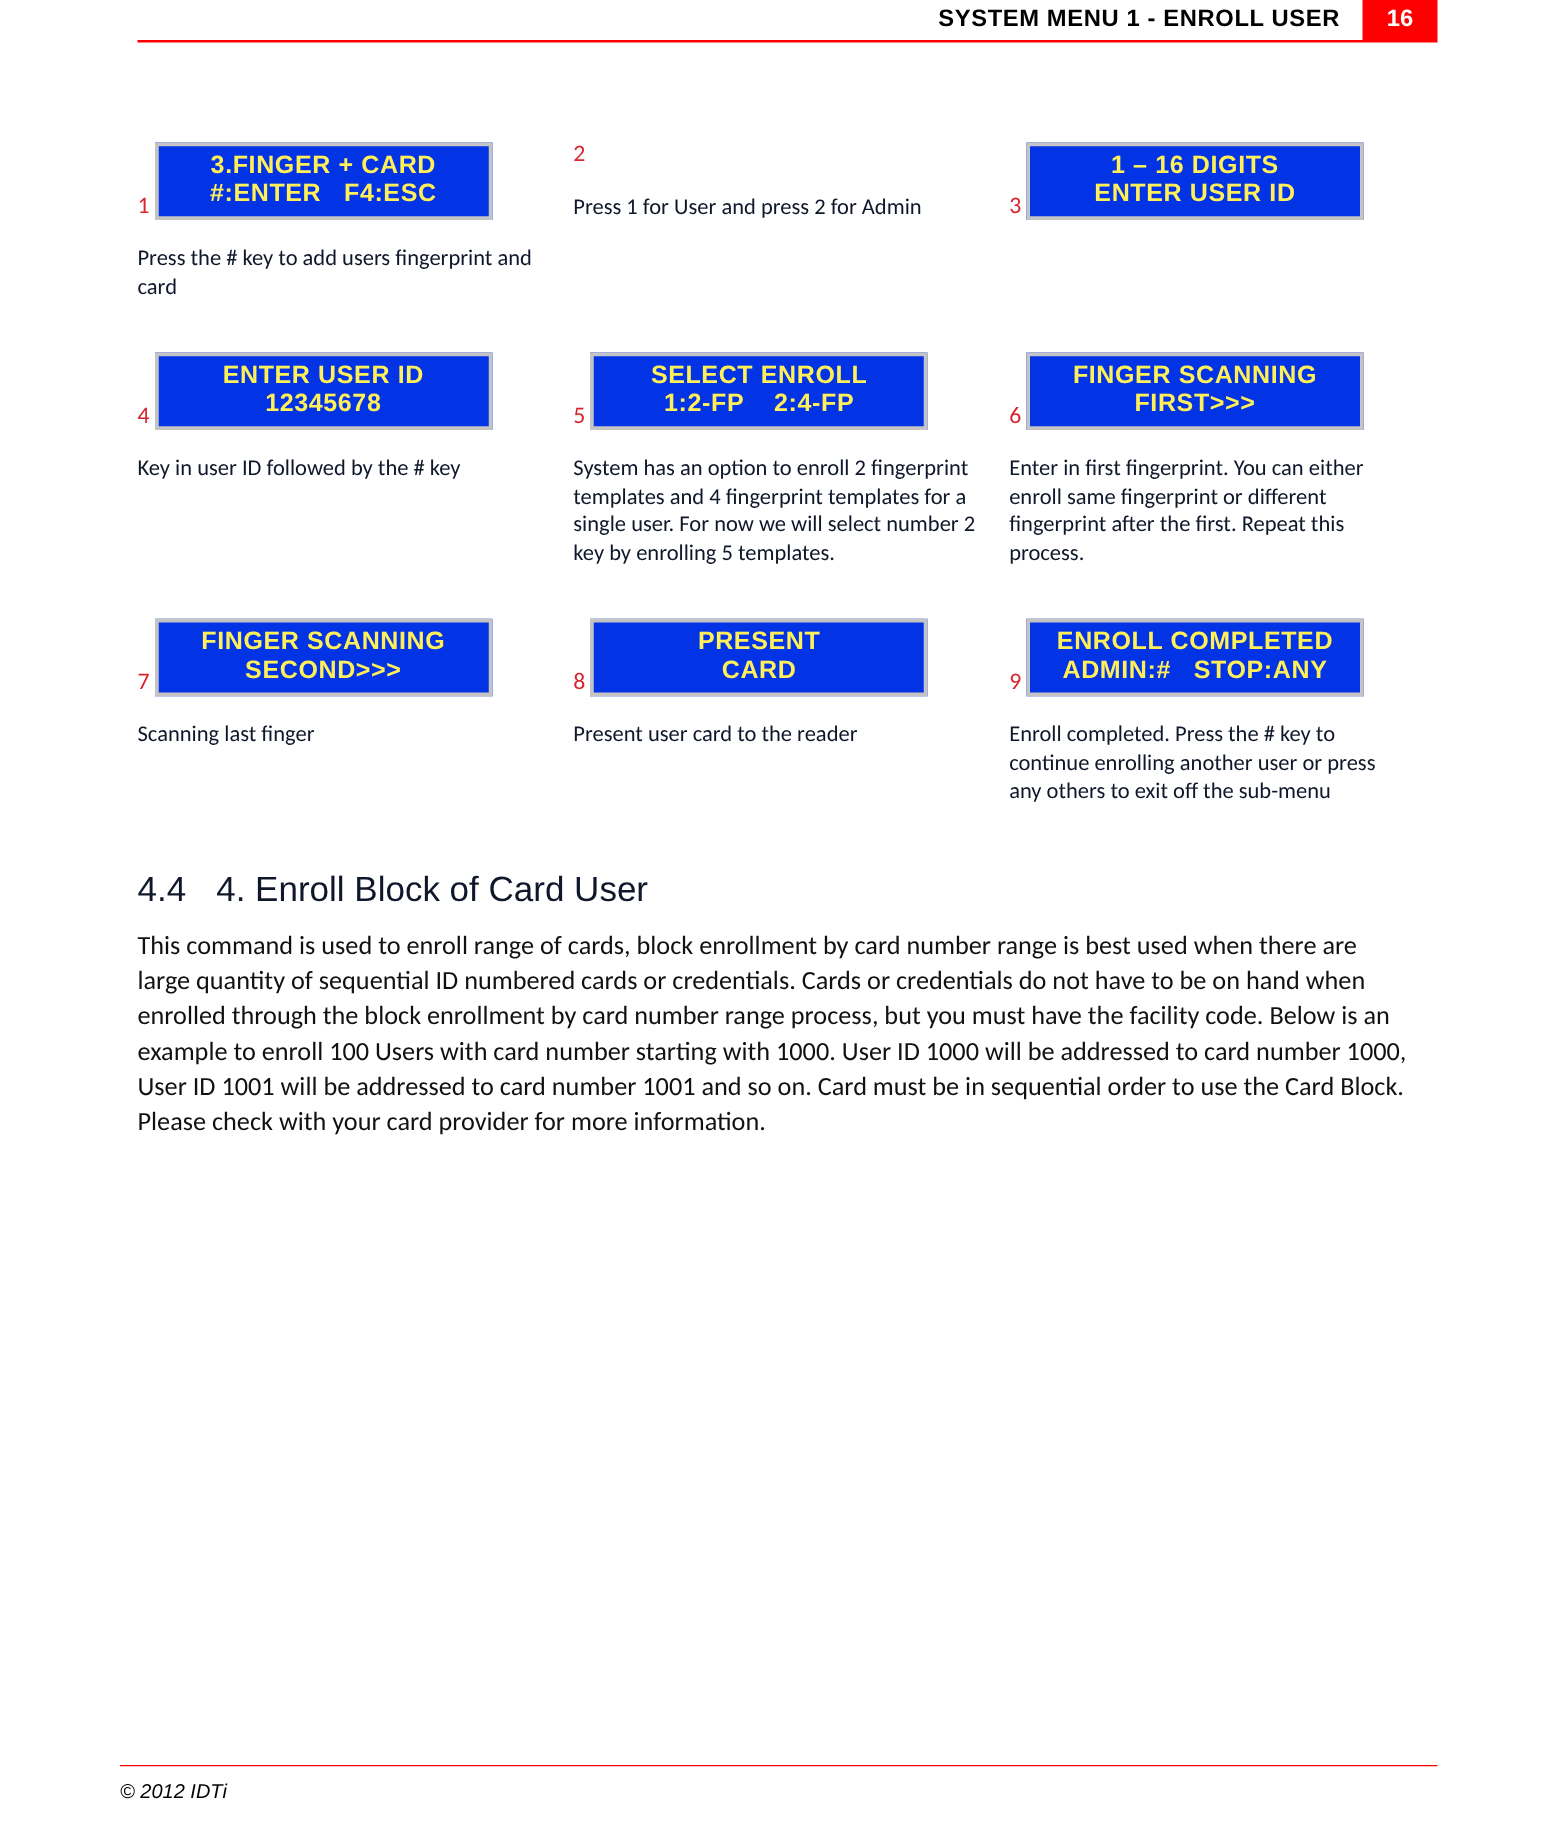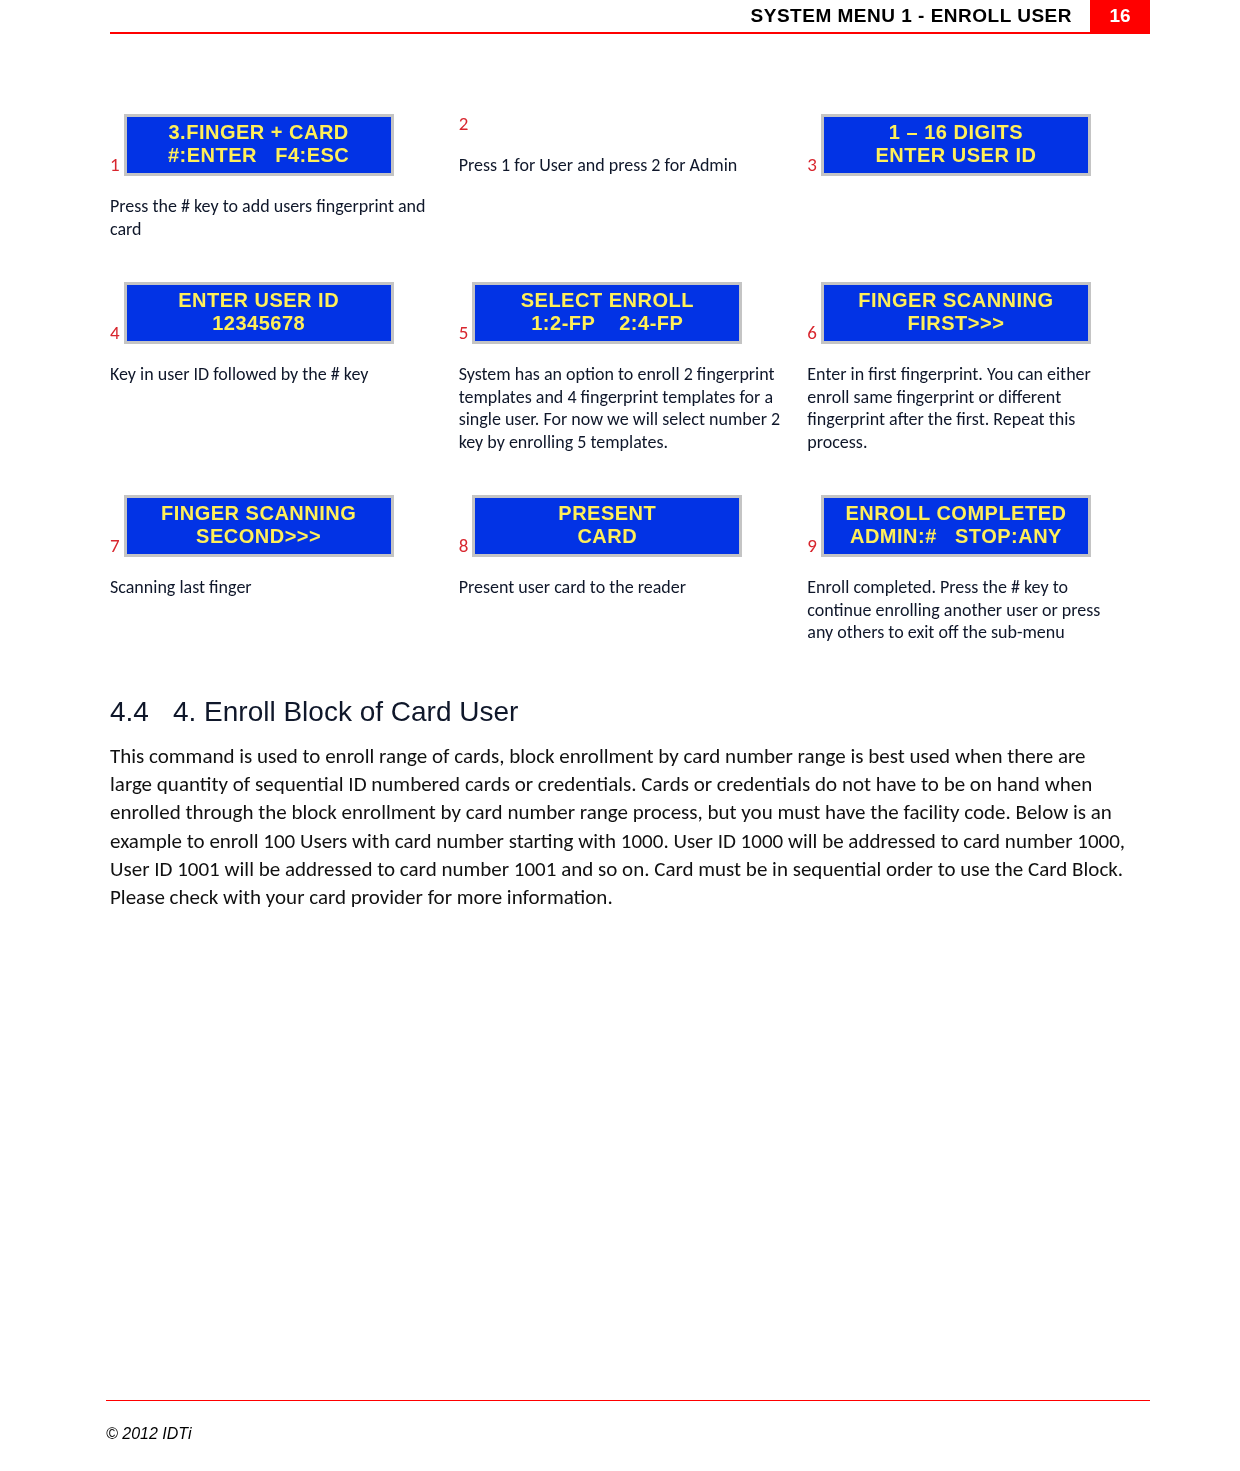--- a/index.html
+++ b/index.html
@@ -112,25 +112,25 @@
     .body-text {
       margin-top: 14px;
       font-size: 21px;
       line-height: 1.35;
       color: #111;
     }
 
     
     .footer {
       position: absolute;
-      left: 106px;
+      left: 96px;
       right: 90px;
       bottom: 28px;
       border-top: 1.5px solid #f00;
-      padding-top: 24px;
+      padding-top: 12px;
       font-family: Arial, Helvetica, sans-serif;
       font-style: italic;
       font-size: 16px;
       color: #000;
     }
   </style>
 </head>
 <body>
 
 <div class="page">

